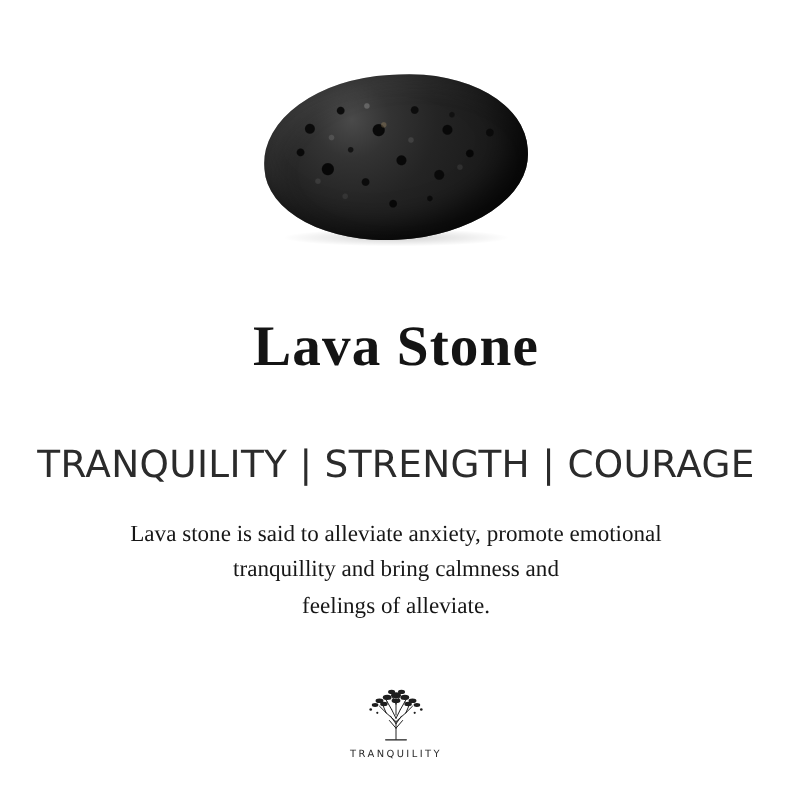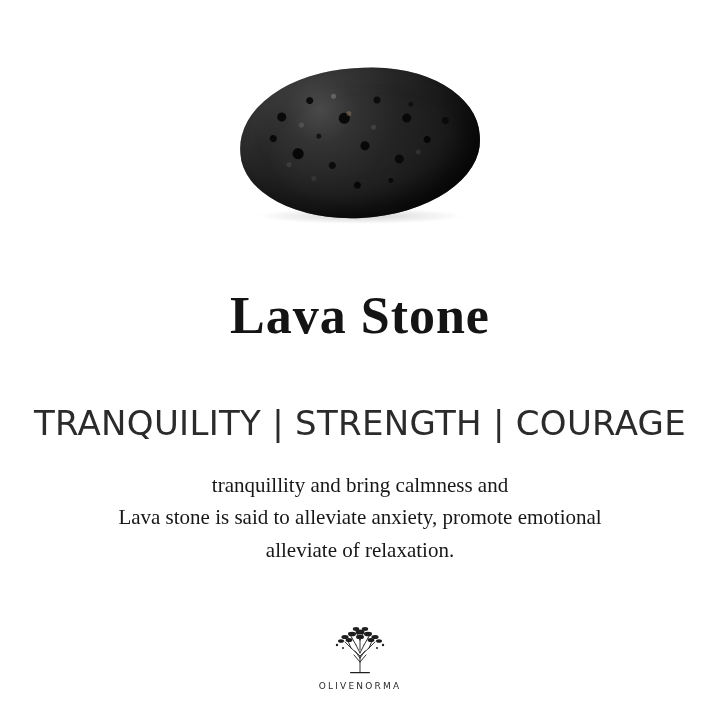--- a/index.html
+++ b/index.html
@@ -152,23 +152,23 @@
   <div class="stone-wrap">
     <div class="stone"></div>
     <div class="stone-shadow"></div>
   </div>
 
   <h1 class="title">Lava  Stone</h1>
 
   <div class="subtitle">TRANQUILITY | STRENGTH | COURAGE</div>
 
   <div class="description">
+    <span class="line">Lava stone is said to alleviate anxiety, promote emotional</span>
     <span class="line">tranquillity and bring calmness and</span>
-    <span class="line">Lava stone is said to alleviate anxiety, promote emotional</span>
-    <span class="line">alleviate of relaxation.</span>
+    <span class="line">feelings of alleviate.</span>
   </div>
 
   <div class="logo-wrap">
     <svg class="logo-mark" viewBox="0 0 66 54">
       <g stroke="#1e1e1e" stroke-width="0.9" fill="none" stroke-linecap="round">
         <path d="M33 50 L33 34"></path>
         <path d="M33 40 L27 33 M33 40 L39 33 M33 36 L28 29 M33 36 L38 29"></path>
         <path d="M33 34 L24 26 M33 34 L42 26 M33 31 L29 23 M33 31 L37 23"></path>
         <path d="M24 26 L18 20 M24 26 L21 19 M42 26 L48 20 M42 26 L45 19"></path>
         <path d="M29 23 L25 16 M37 23 L41 16 M33 28 L33 18"></path>
@@ -188,16 +188,16 @@
         <ellipse cx="22" cy="18" rx="3.4" ry="2"></ellipse>
         <ellipse cx="44" cy="18" rx="3.4" ry="2"></ellipse>
         <ellipse cx="33" cy="15" rx="4" ry="2.2"></ellipse>
         <circle cx="10" cy="23" r="1.2"></circle>
         <circle cx="56" cy="23" r="1.2"></circle>
         <circle cx="16" cy="26" r="1"></circle>
         <circle cx="50" cy="26" r="1"></circle>
         <rect x="23" y="50" width="20" height="1.2" rx="0.6"></rect>
       </g>
     </svg>
-    <div class="logo-text">OLIVENORMA</div>
+    <div class="logo-text">TRANQUILITY</div>
   </div>
 
 </div>
 
 </body></html>

